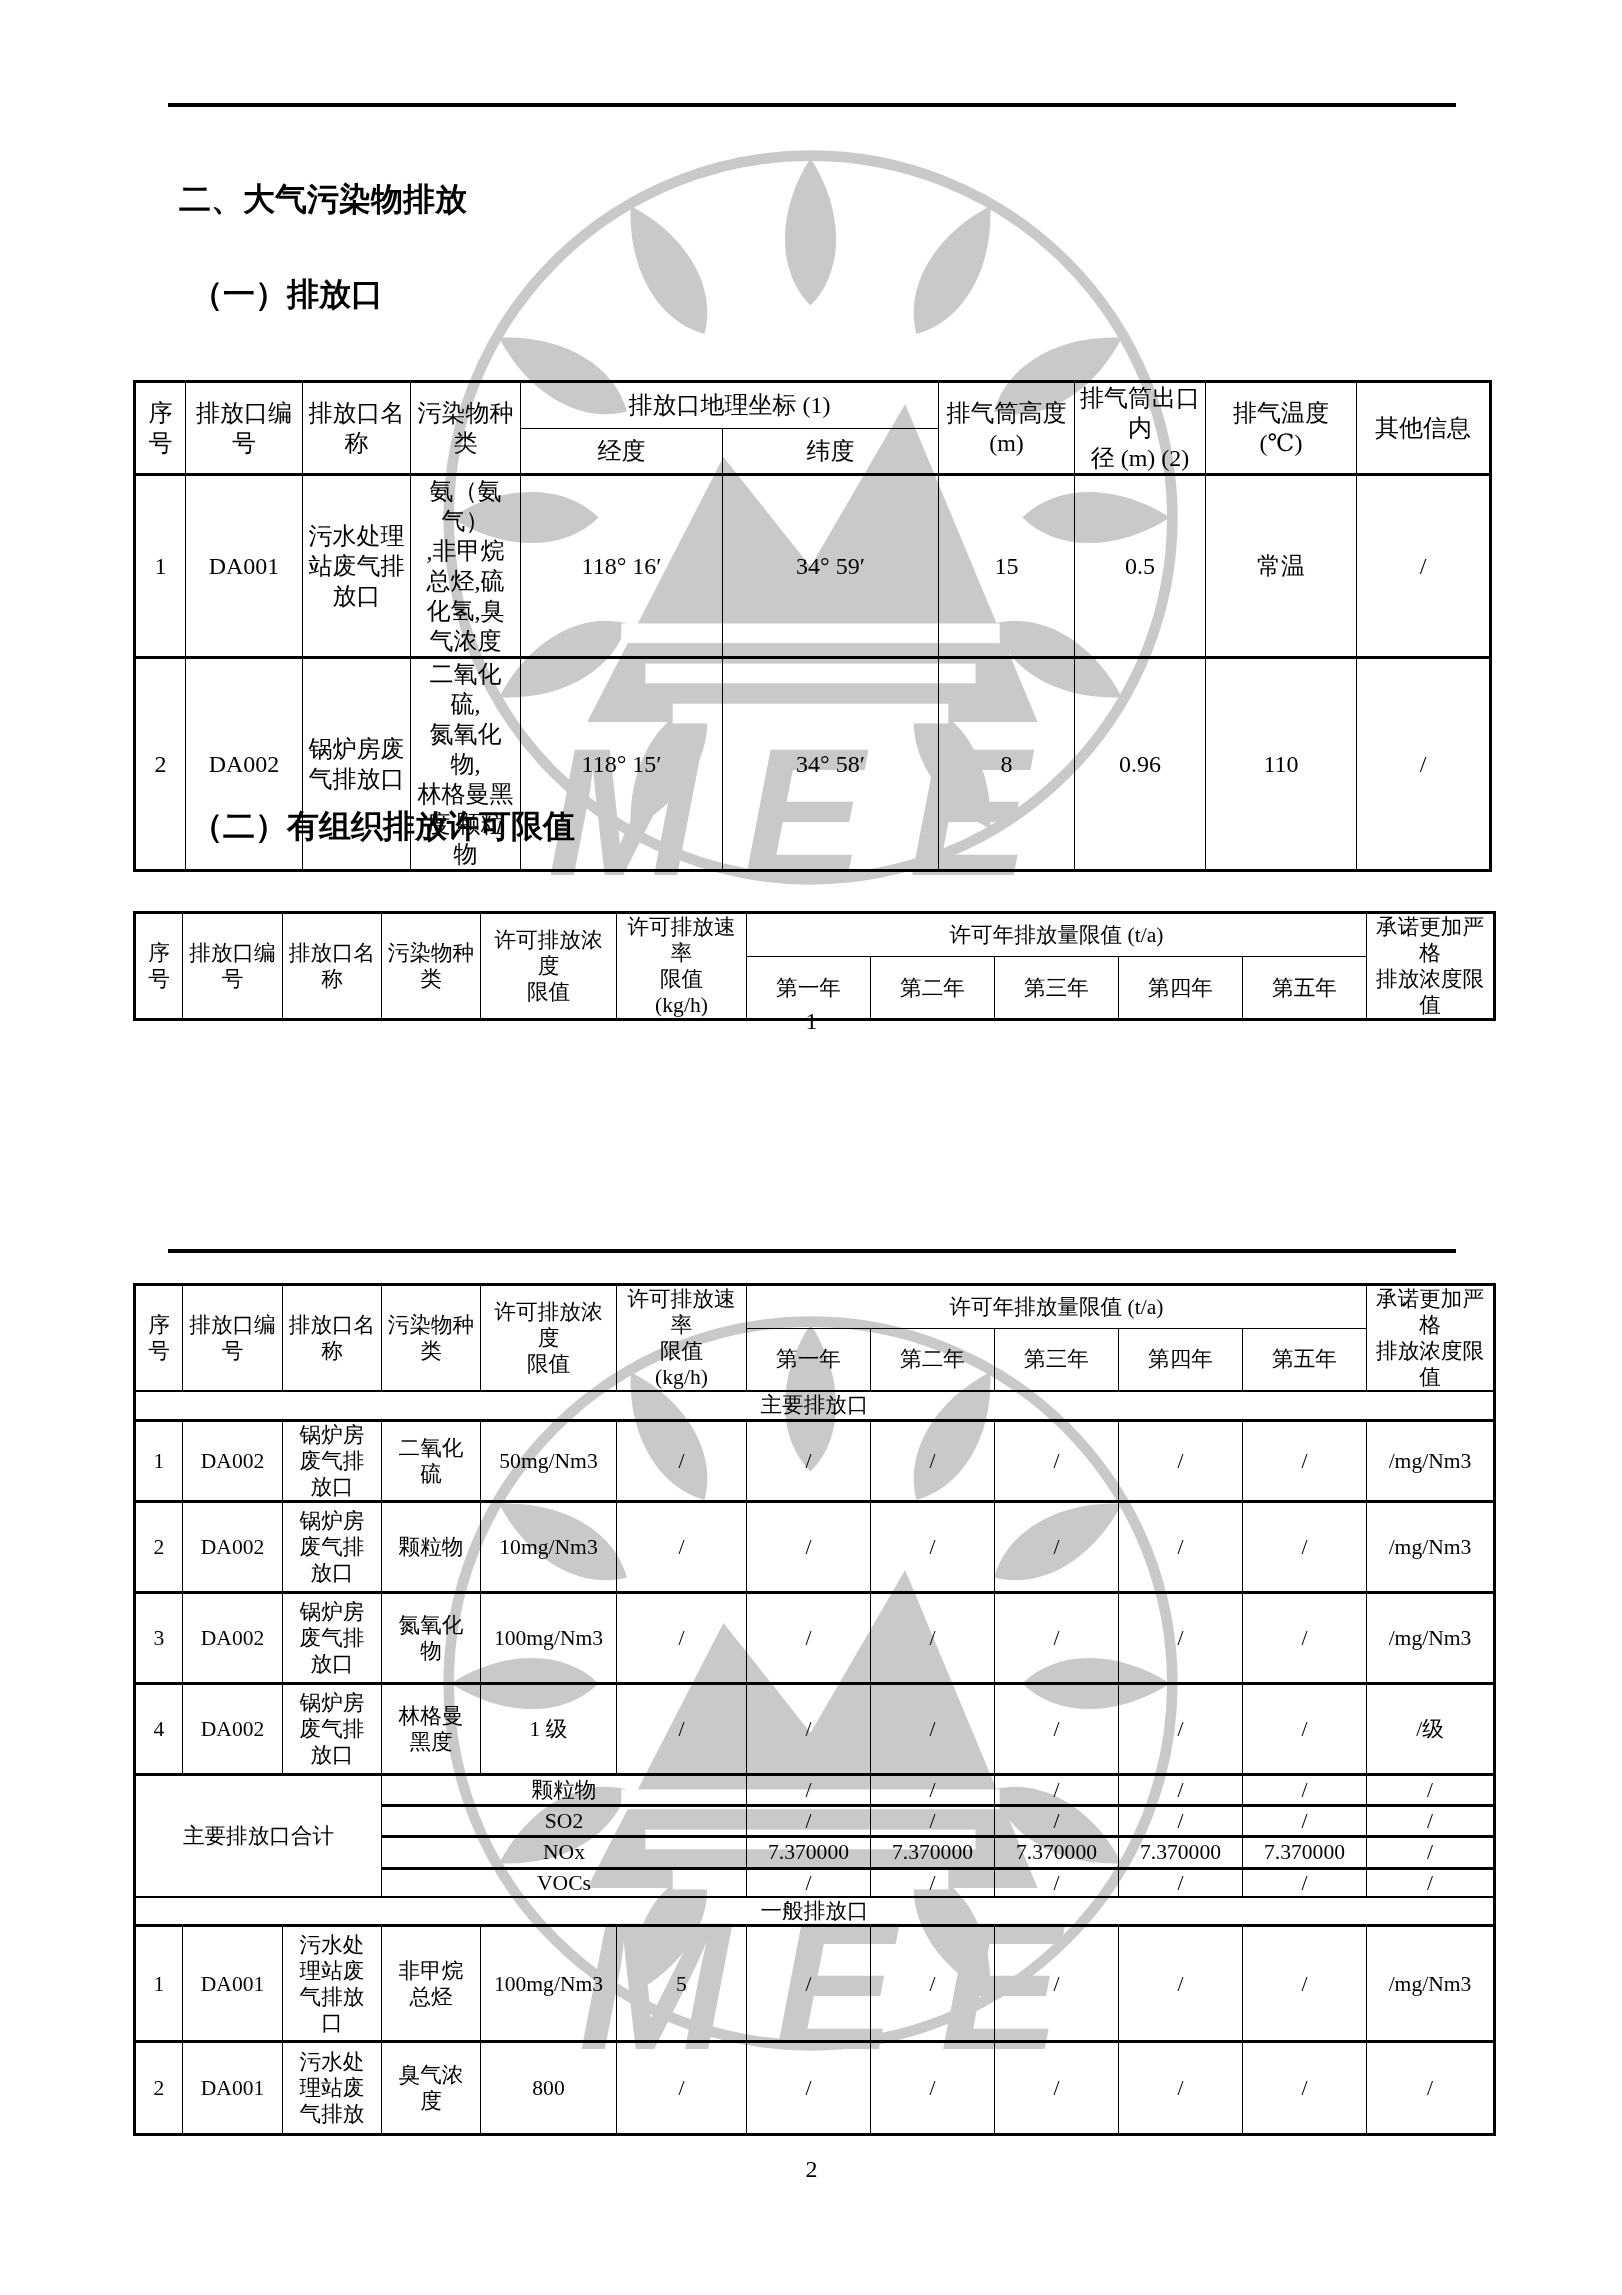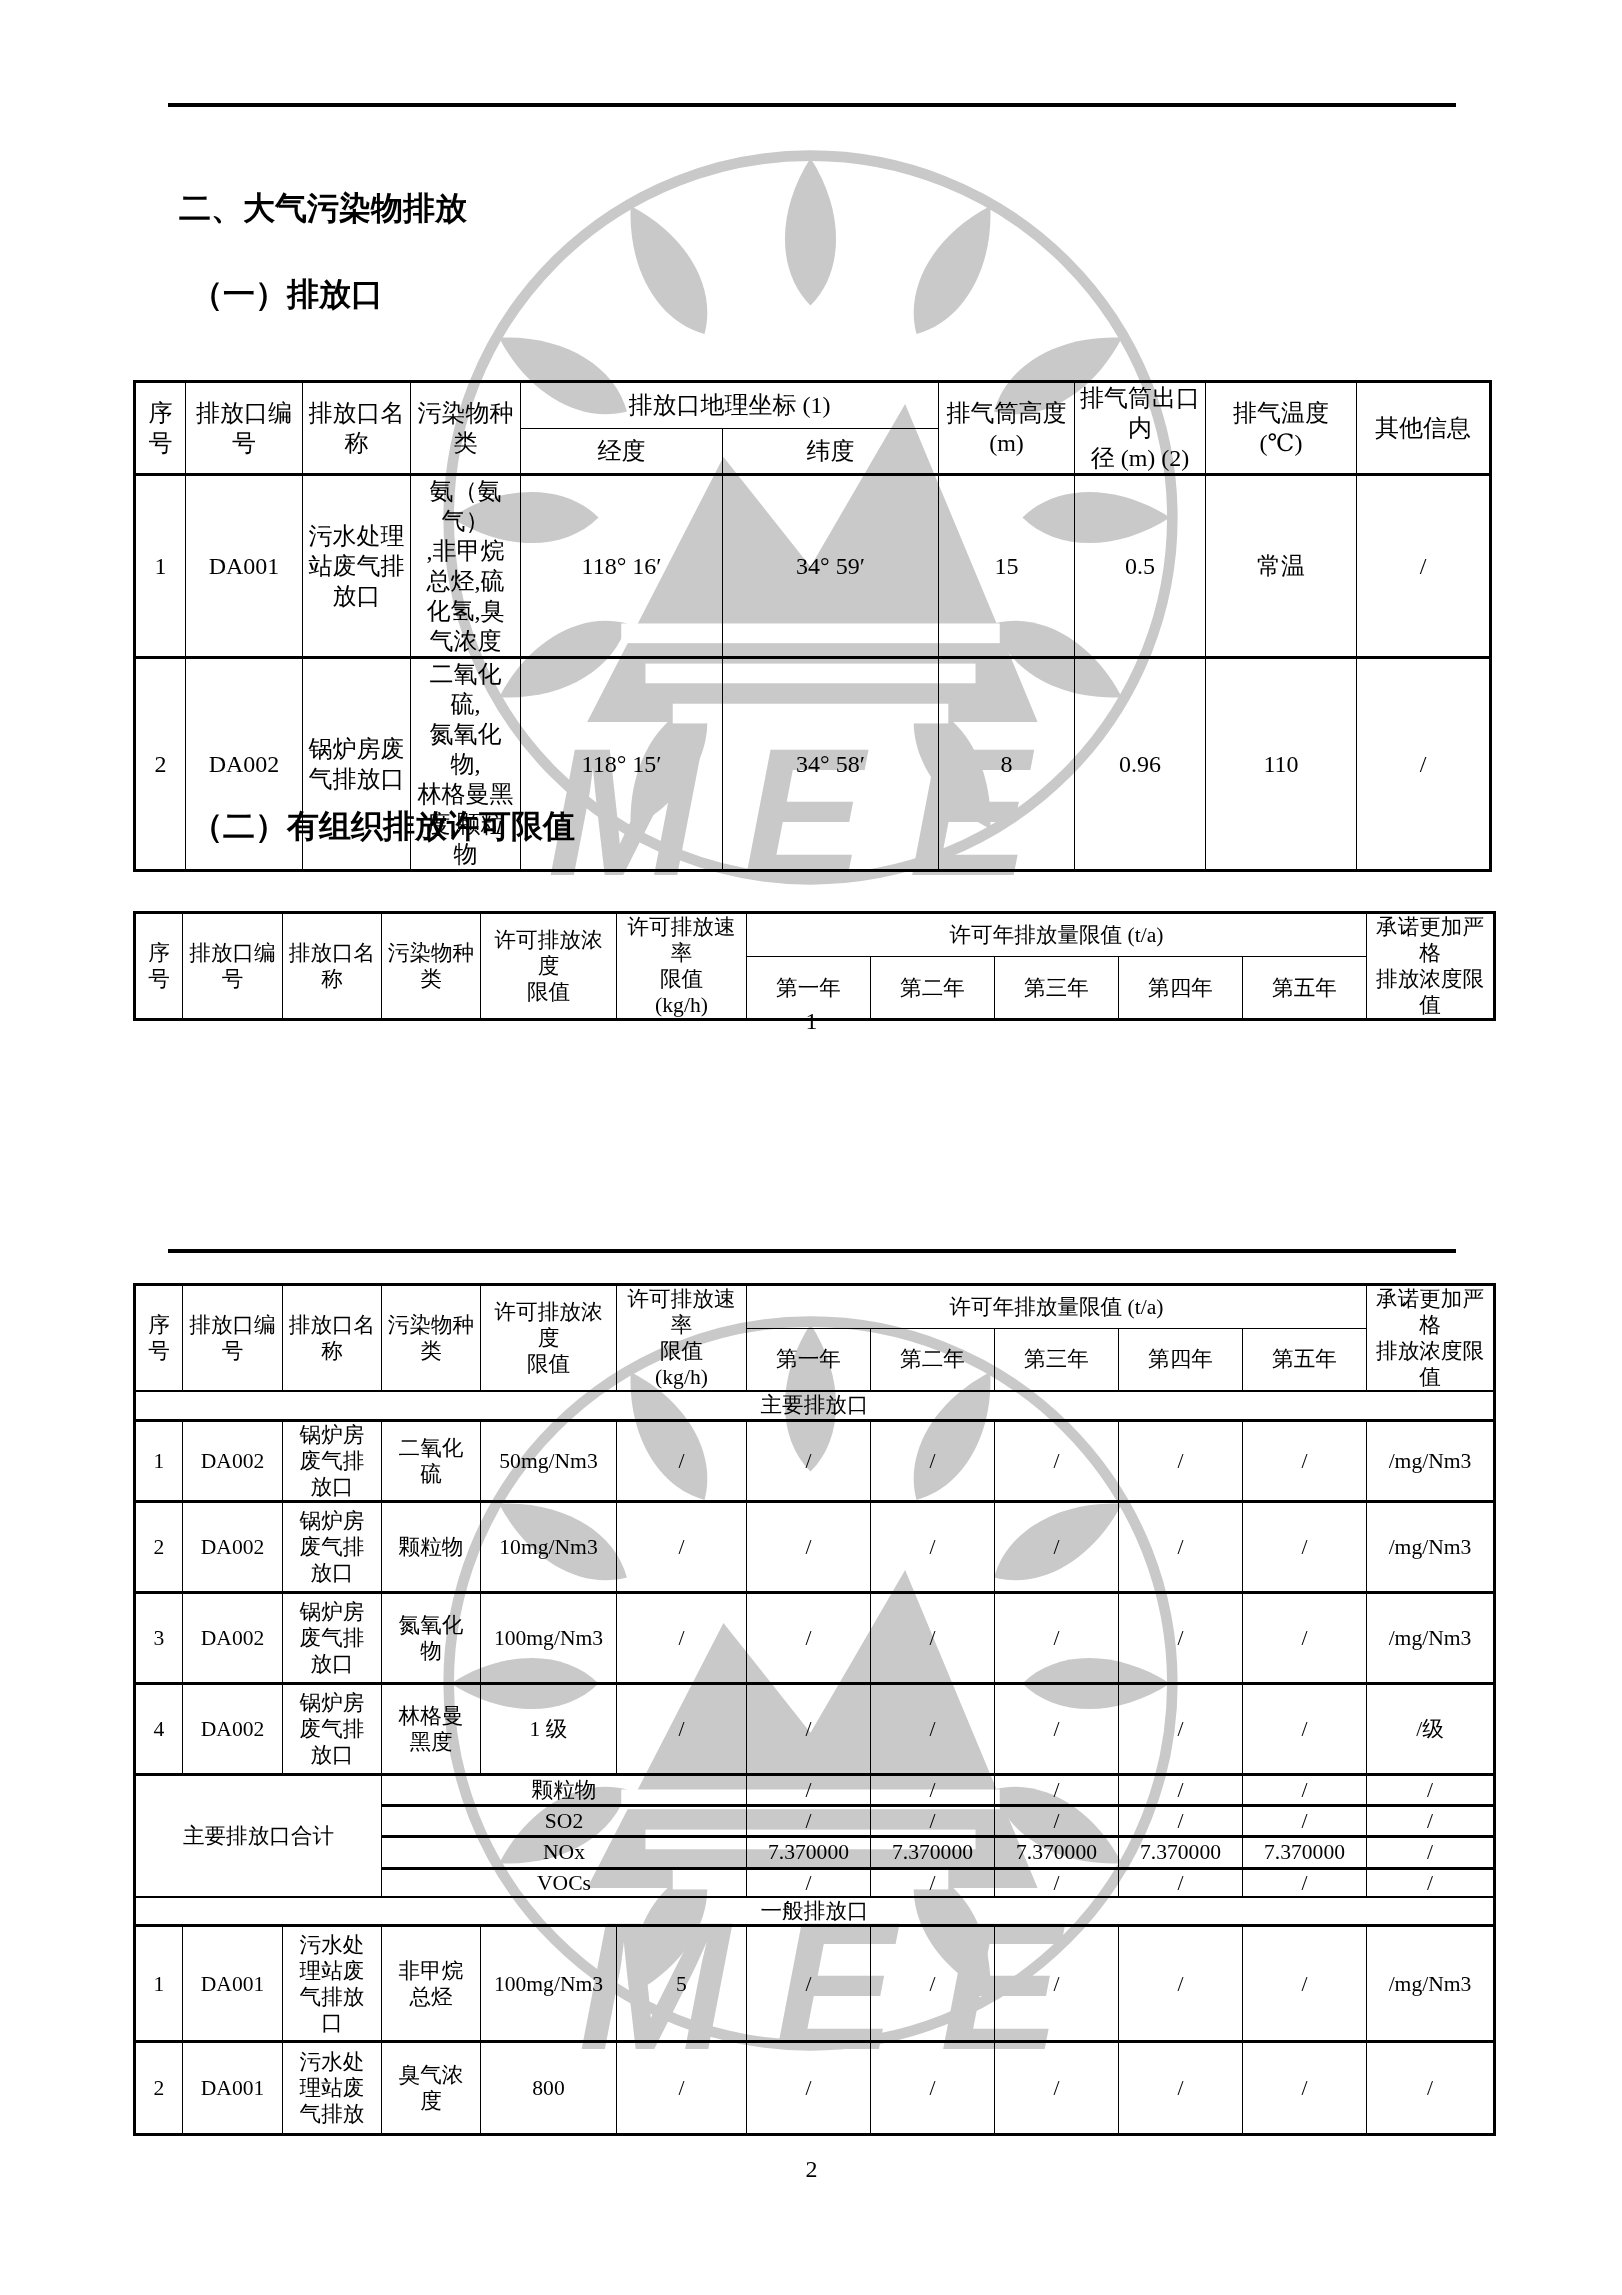--- a/index.html
+++ b/index.html
@@ -118,21 +118,21 @@
     <g fill="#ffffff">
       <rect x="250" y="640" width="500" height="26"></rect>
       <rect x="282" y="693" width="436" height="26"></rect>
       <rect x="318" y="746" width="364" height="26"></rect>
     </g>
   </svg>
   <div class="wm-letters" style="left:456px;top:1896px;width:772px;">MEE</div>
 
   <div class="rule" style="left:168px;top:103px;width:1288px"></div>
 
-  <div class="ct h1" style="left:179px;top:187px">二、大气污染物排放</div>
+  <div class="ct h1" style="left:179px;top:178px">二、大气污染物排放</div>
   <div class="ct h2" style="left:191px;top:273px">（一）排放口</div>
 
   <table class="tbl t2" style="left:133px;top:380px;width:1357px">
     <colgroup>
       <col style="width:51px">
         <col style="width:117px">
         <col style="width:108px">
         <col style="width:110px">
       <col style="width:202px">
         <col style="width:216px">

